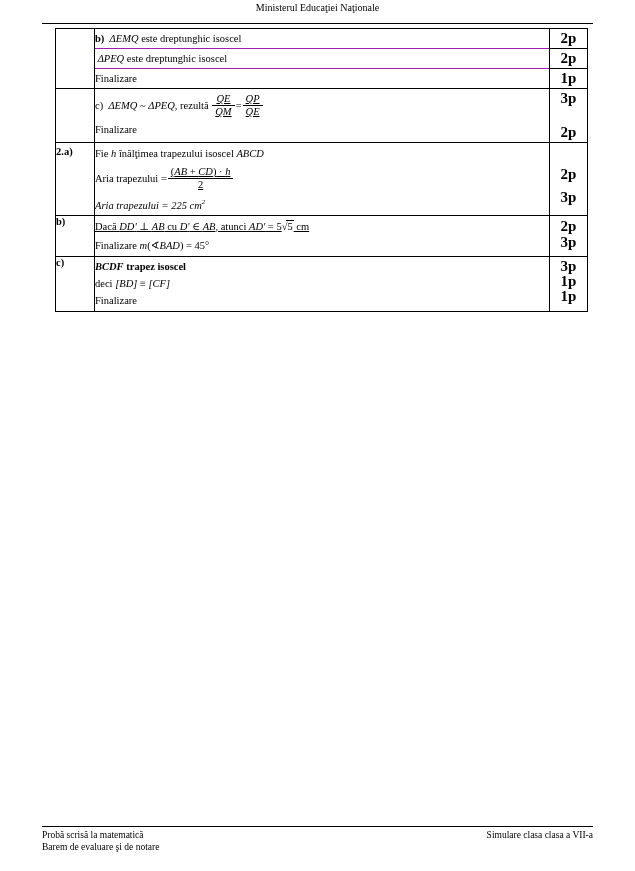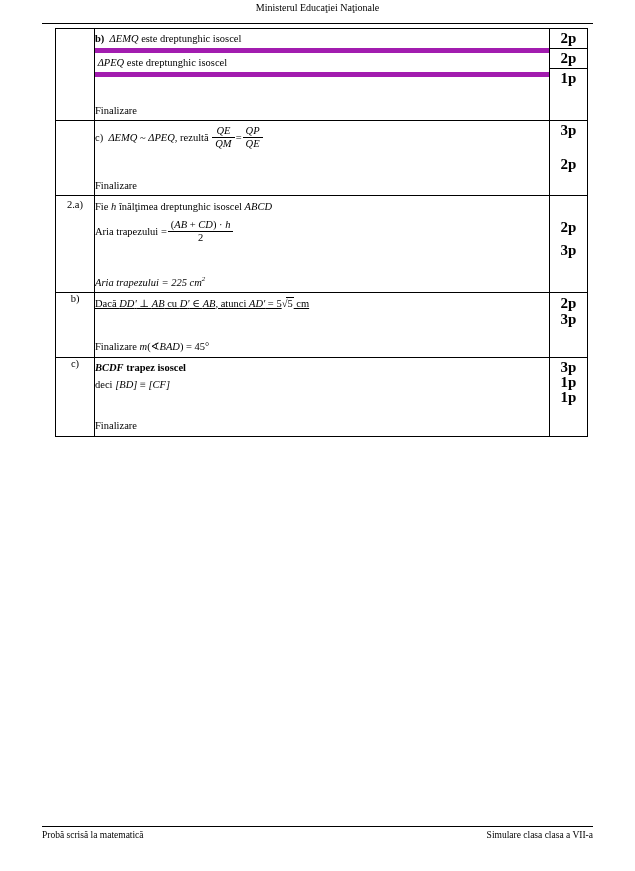--- a/index.html
+++ b/index.html
@@ -50,22 +50,21 @@
   .barem-table td {
     border: 1px solid #000;
     padding: 0;
     vertical-align: top;
   }
   .col-label  { width: 39px; }
   .col-body   { width: 455px; }
   .col-points { width: 38px; }
 
   .cell-label {
-    text-align: center;
-    font-weight: normal;
+    font-weight: bold;
     font-size: 10.5px;
     vertical-align: bottom;
     padding-bottom: 3px;
   }
   .cell-label.top {
     vertical-align: top;
     padding-top: 3px;
     padding-bottom: 0;
   }
   .cell-body {
@@ -77,41 +76,42 @@
     font-size: 15px;
     padding: 0;
   }
   .cell-points .pt {
     display: block;
   }
 
   
   .subrow {
     padding: 2px 0 2px 0;
-    border-bottom: 5px solid #a21caf;
-  }
-  .subrow:last-child { border-bottom: none; margin-top: 24px; }
+    border-bottom: 1px solid #a21caf;
+  }
+  .subrow:last-child { border-bottom: none; }
   .subrow.noline { border-bottom: none; }
 
   .line { line-height: 15px; }
 
   
   i, .mi {
     font-family: "Liberation Serif", "DejaVu Serif", serif;
     font-style: italic;
   }
   .bold { font-weight: bold; }
 
   
   .frac {
     display: inline-block;
     vertical-align: -0.55em;
     text-align: center;
     line-height: 1.15;
     margin: 0 1px;
+    text-decoration: underline;
   }
   .frac .num {
     display: block;
     padding: 0 3px 0px 3px;
     border-bottom: 1px solid #000;
   }
   .frac .den {
     display: block;
     padding: 0px 3px 0 3px;
   }
@@ -212,21 +212,21 @@
     <td class="cell-points">
       <span class="pt line" style="padding:2px 0 0 0;">3p</span>
       <span class="pt line" style="padding:19px 0 2px 0;">2p</span>
     </td>
   </tr>
 
   <tr>
     <td class="cell-label top">2.a)</td>
     <td class="cell-body">
       <div class="subrow noline line" style="padding-top:3px;">
-        <span>Fie </span><i class="mi">h</i><span> înălţimea dreptunghic isoscel </span><i class="mi">ABCD</i>
+        <span>Fie </span><i class="mi">h</i><span> înălţimea trapezului isoscel </span><i class="mi">ABCD</i>
       </div>
       <div class="subrow noline" style="padding:3px 0 2px 0;">
         <span>Aria trapezului </span><span>=</span><span class="frac"><span class="num"><span>(</span><i class="mi">AB</i><span> + </span><i class="mi">CD</i><span>)</span><span> · </span><i class="mi">h</i></span><span class="den">2</span></span>
       </div>
       <div class="subrow line noline" style="padding:2px 0 2px 0;font-style:italic;">
         <span>Aria trapezului </span><span>= 225 cm</span><sup class="sq">2</sup>
       </div>
     </td>
     <td class="cell-points">
       <span class="pt line" style="padding:24px 0 0 0;">2p</span>
@@ -272,13 +272,14 @@
 
   </tbody>
 </table>
 
 <div class="footer-rule"></div>
 <div class="footer">
   <div class="footer-row">
     <span>Probă scrisă la matematică</span>
     <span>Simulare clasa clasa a VII-a</span>
   </div>
+  <span class="footer-left2">Barem de evaluare şi de notare</span>
 </div>
 
 </body></html>

